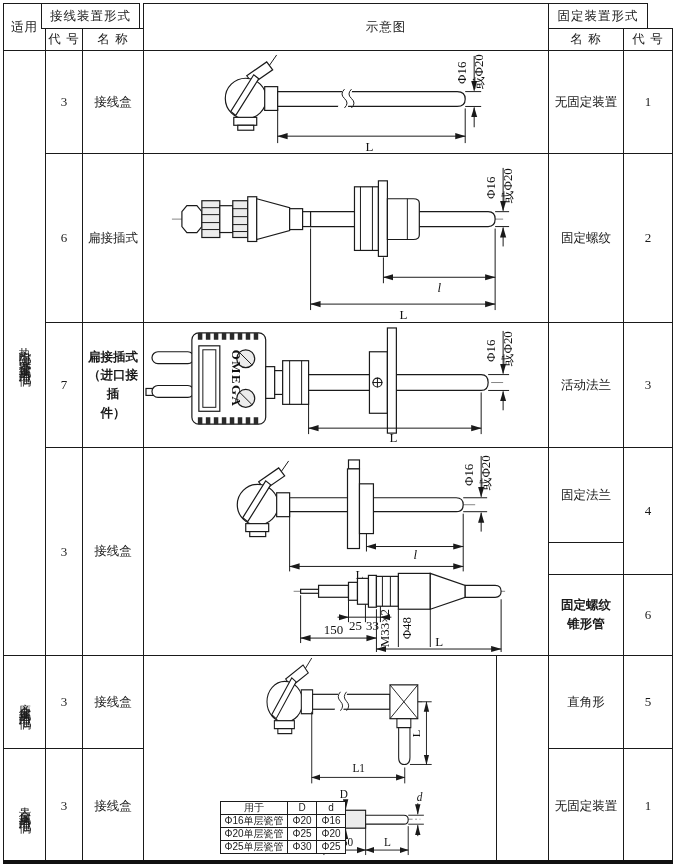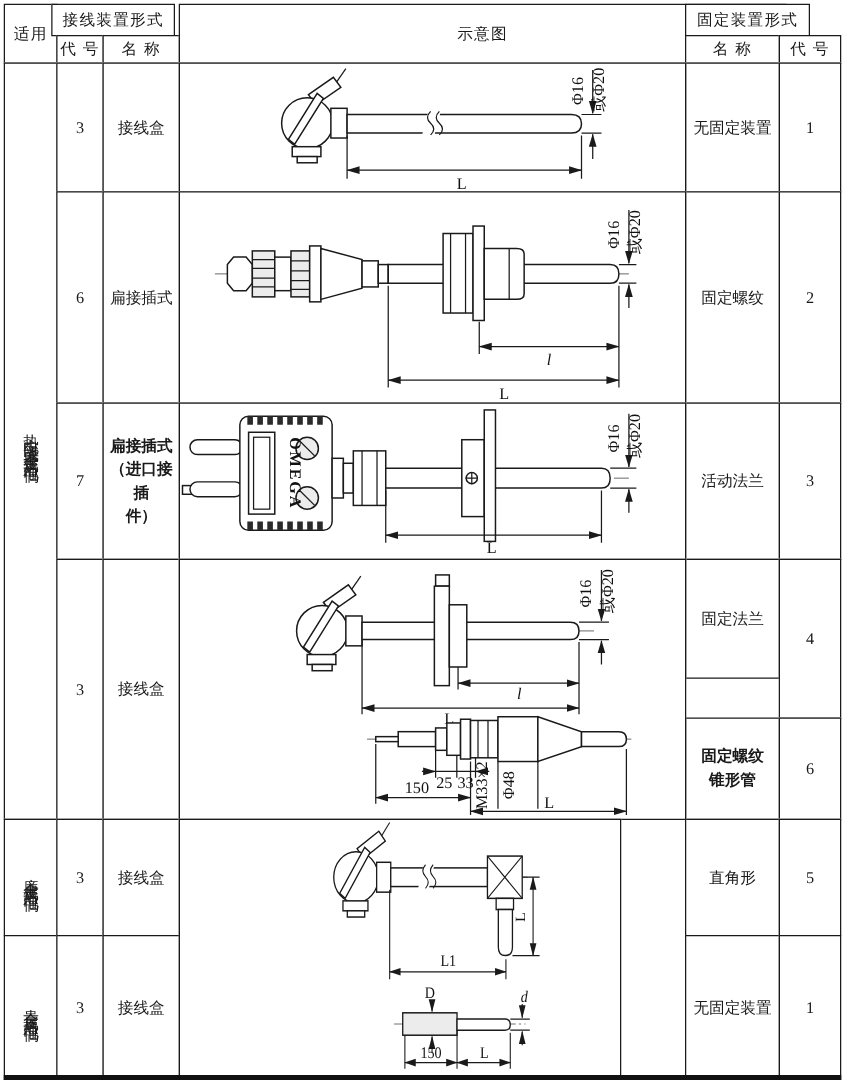--- a/index.html
+++ b/index.html
@@ -381,16 +381,40 @@
       <path class="ln" d="M304,160 H322 M304,169 H322"></path>
       <line class="ln" x1="315" y1="148" x2="315" y2="159" marker-end="url(#a6)"></line>
       <line class="ln" x1="315" y1="181" x2="315" y2="170" marker-end="url(#a6)"></line>
       <path class="ln" d="M207,173 V200 M255,169 V200 M304,171 V200"></path>
       <line class="ln" x1="207" y1="195" x2="255" y2="195" marker-start="url(#a6)" marker-end="url(#a6)"></line>
       <line class="ln" x1="255" y1="195" x2="304" y2="195" marker-start="url(#a6)" marker-end="url(#a6)"></line>
       <text x="231" y="191" text-anchor="middle" font-size="10.5">150</text>
       <text x="280" y="191" text-anchor="middle" font-size="10.5">L</text>
     </svg>
 
+    <table class="ctable">
+      <tbody>
+          <tr>
+        <td>用于</td>
+        <td>D</td>
+        <td>d</td>
+      </tr>
+      <tr>
+        <td>Φ16单层瓷管</td>
+        <td>Φ20</td>
+        <td>Φ16</td>
+      </tr>
+      <tr>
+        <td>Φ20单层瓷管</td>
+        <td>Φ25</td>
+        <td>Φ20</td>
+      </tr>
+      <tr>
+        <td>Φ25单层瓷管</td>
+        <td>Φ30</td>
+        <td>Φ25</td>
+      </tr>
+    </tbody>
+      </table>
   </div>
 
   <div class="bottom-rule"></div>
 </div>
 
 </body></html>

